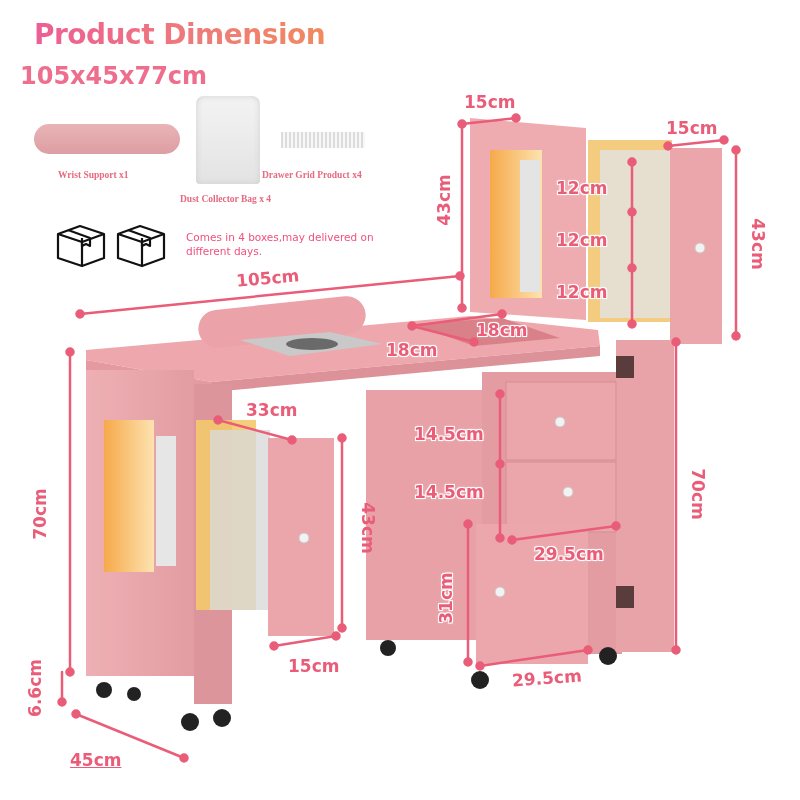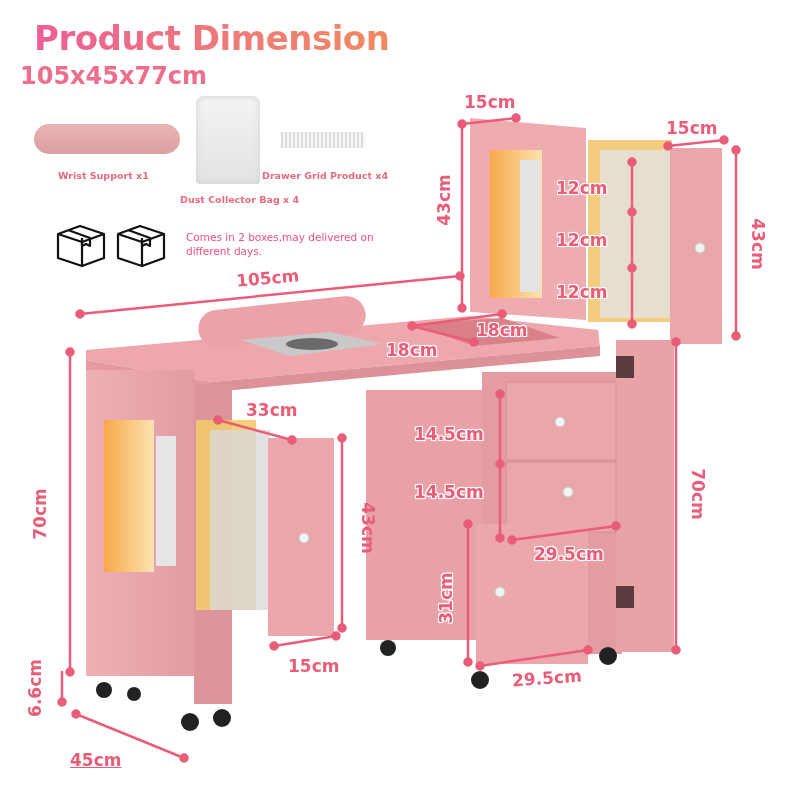--- a/index.html
+++ b/index.html
@@ -1,21 +1,21 @@
 <!DOCTYPE html>
 <html><head>
 <meta charset="utf-8">
 <style>
   html,body{margin:0;padding:0;background:#fff;}
   body{width:800px;height:800px;position:relative;overflow:hidden;font-family:"DejaVu Sans","Liberation Sans",sans-serif;}
   .abs{position:absolute;}
-  .title{left:34px;top:18px;font-size:34px;font-weight:bold;letter-spacing:-0.5px;
+  .title{left:34px;top:18px;font-size:28px;font-weight:bold;letter-spacing:-0.5px;
     background:linear-gradient(90deg,#ec5e96 0%,#ef7a7a 55%,#f08a5f 100%);-webkit-background-clip:text;background-clip:text;color:transparent;}
   .subtitle{left:20px;top:62px;font-size:24px;font-weight:bold;color:#ee6e8e;}
-  .acc-label{font-size:9.5px;font-weight:bold;color:#e66a80;white-space:nowrap;}
+  .acc-label{font-size:9.5px;font-weight:bold;color:#e66a80;white-space:nowrap;font-family:Liberation Serif, serif;}
   .note{left:186px;top:230px;font-size:10.5px;color:#f0507e;line-height:14px;width:190px;}
   .dim{font-weight:bold;color:#e95d78;font-size:17px;white-space:nowrap;}
   .dim.outl{text-shadow:-1px -1px 0 #fff,1px -1px 0 #fff,-1px 1px 0 #fff,1px 1px 0 #fff,0 0 3px #fff;}
   .vert{transform:rotate(90deg);transform-origin:center;}
   .vertl{transform:rotate(-90deg);transform-origin:center;}
   svg.lines{position:absolute;left:0;top:0;}
 </style>
 </head>
 <body>
 
@@ -36,21 +36,21 @@
     <path d="M4 12 L26 4 L50 12 L28 20 Z"></path>
       <path d="M4 12 V36 L28 44 V20"></path>
       <path d="M28 44 L50 36 V12"></path>
     <path d="M14 8 L36 16 V24 L32 22 L28 24 V16"></path>
     <path d="M64 12 L86 4 L110 12 L88 20 Z"></path>
       <path d="M64 12 V36 L88 44 V20"></path>
       <path d="M88 44 L110 36 V12"></path>
     <path d="M74 8 L96 16 V24 L92 22 L88 24 V16"></path>
   </g>
 </svg>
-<div class="abs note">Comes in 2 boxes,may delivered on different days.</div>
+<div class="abs note">Comes in 4 boxes,may delivered on different days.</div>
 
 <svg class="lines" width="800" height="800" viewBox="0 0 800 800">
   <defs>
     <linearGradient id="glow" x1="0" x2="1">
         <stop offset="0" stop-color="#f6a94a"></stop>
         <stop offset="1" stop-color="#fde3b0"></stop>
       </linearGradient>
     <linearGradient id="pk" x1="0" x2="1">
         <stop offset="0" stop-color="#eeb0b4"></stop>
         <stop offset="1" stop-color="#e29ca2"></stop>

